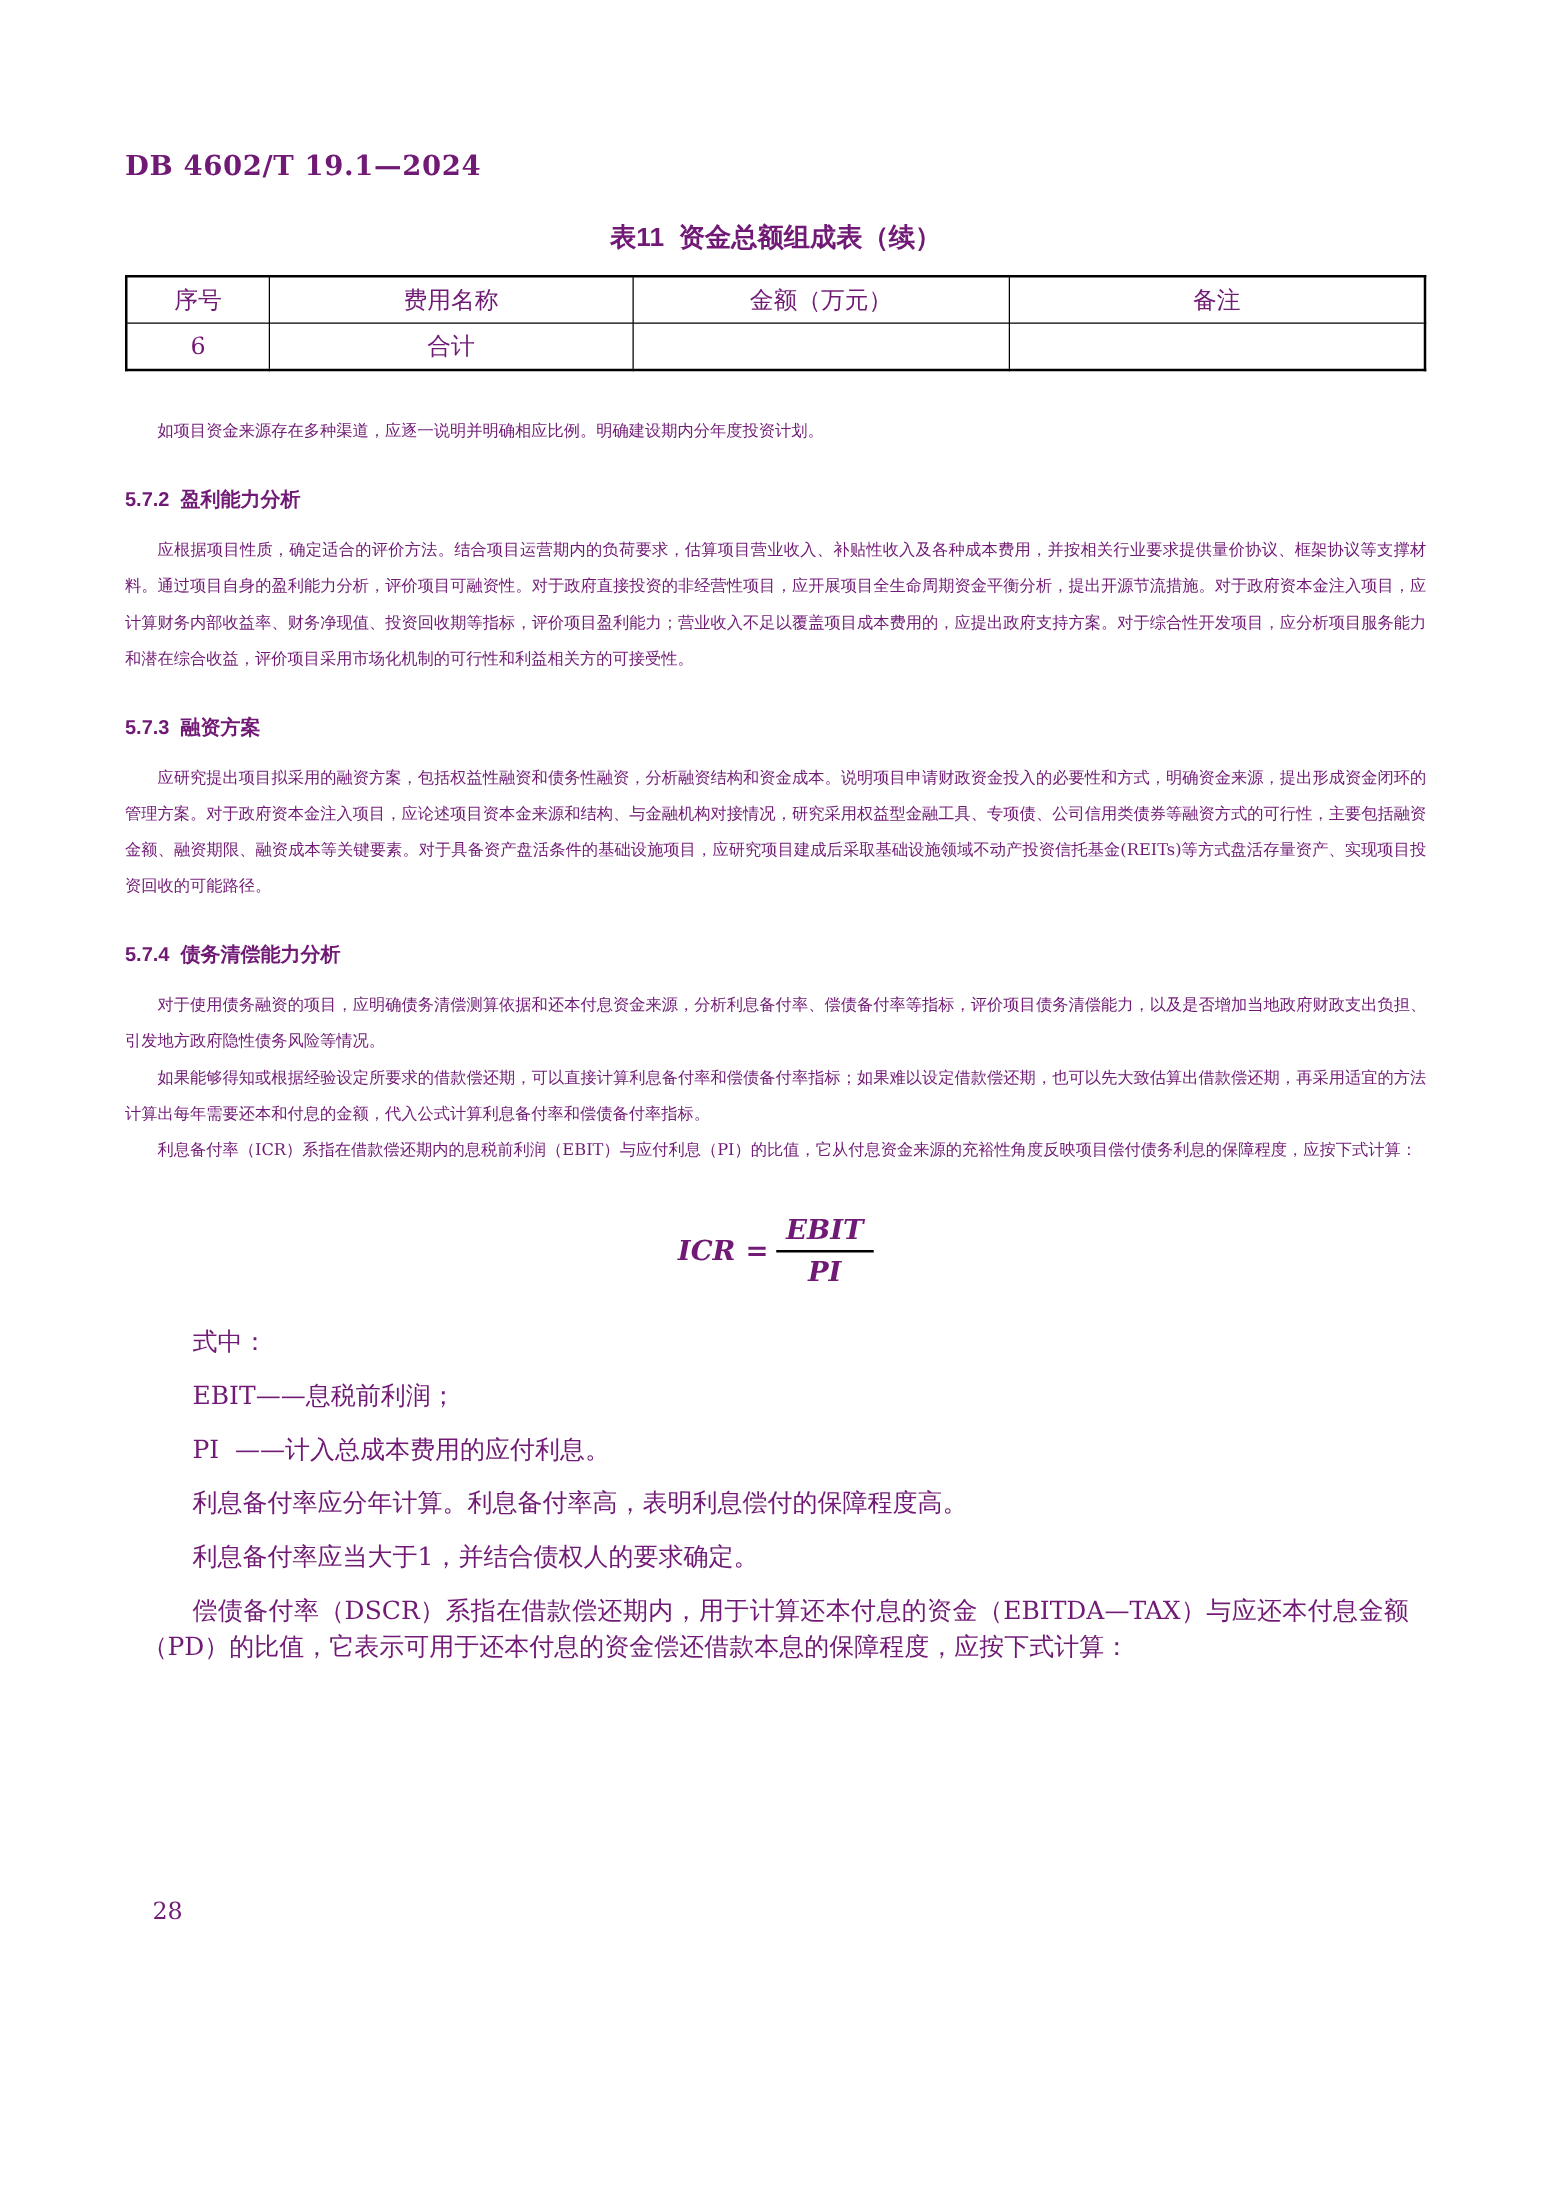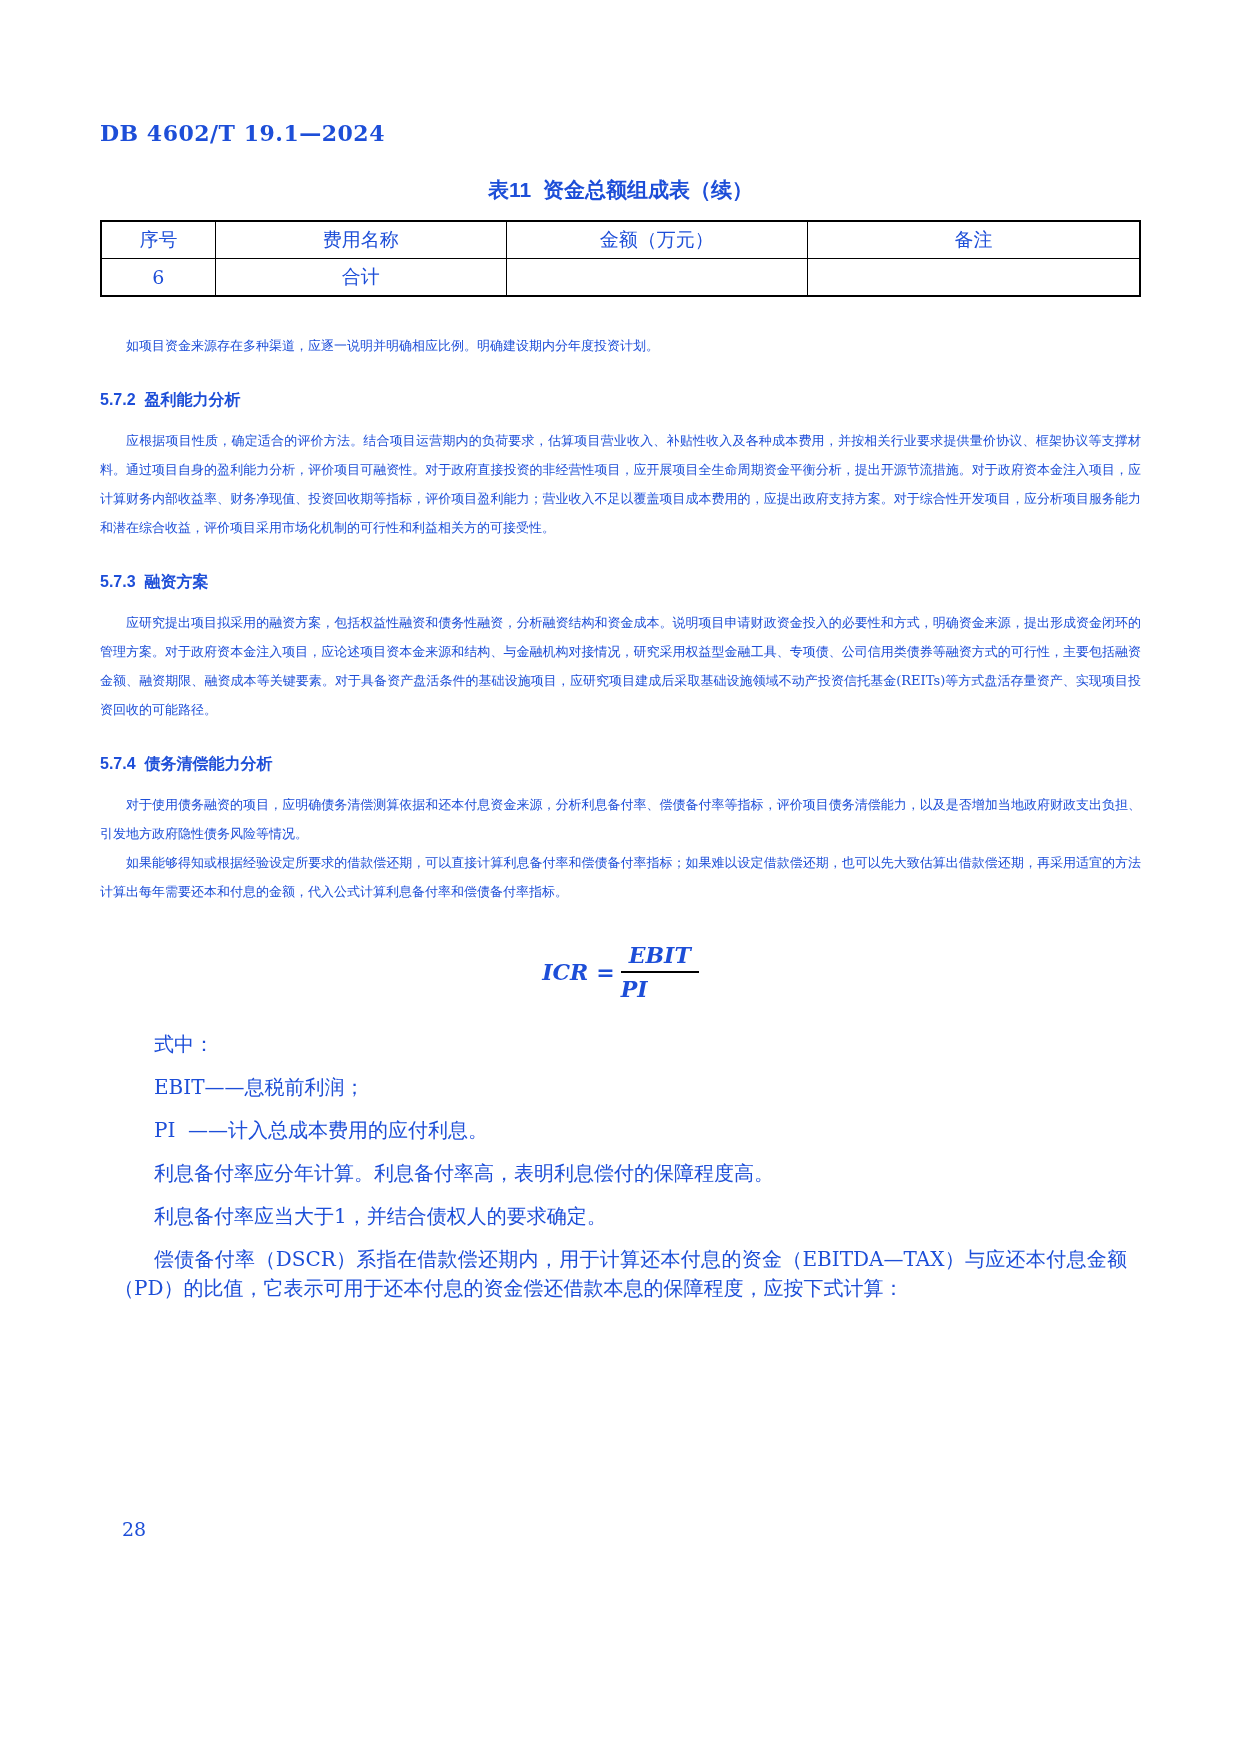--- a/index.html
+++ b/index.html
@@ -9,21 +9,21 @@
   }
   .page {
     position: relative;
     width: 1241px;
     height: 1754px;
     margin: 0 auto;
     background: #ffffff;
     box-sizing: border-box;
     padding: 120px 100px 0 100px;
     font-family: "DejaVu Serif", "Liberation Serif", serif;
-    color: #1d4ed8;
+    color: #701a75;
     overflow: hidden;
   }
   .doc-header {
     font-size: 22px;
     font-weight: 600;
     letter-spacing: 0.5px;
   }
   .table-title {
     margin-top: 30px;
     text-align: center;
@@ -71,20 +71,21 @@
     align-items: center;
     font-style: italic;
     font-weight: 700;
     font-size: 22px;
     font-family: "DejaVu Serif", "Liberation Serif", serif;
   }
   .formula .eq { margin: 0 6px 0 8px; }
   .formula .frac {
     display: inline-flex;
     flex-direction: column;
+    align-items: center;
   }
   .formula .num {
     padding: 0 8px 3px 8px;
     border-bottom: 2px solid #000;
   }
   .formula .den { padding-top: 3px; }
   .note-line {
     margin: 14px;
     font-size: 20px;
     line-height: 29px;
@@ -137,20 +138,21 @@
 
   <h3 class="section-heading">5.7.2  盈利能力分析</h3>
   <p class="body-para">应根据项目性质，确定适合的评价方法。结合项目运营期内的负荷要求，估算项目营业收入、补贴性收入及各种成本费用，并按相关行业要求提供量价协议、框架协议等支撑材料。通过项目自身的盈利能力分析，评价项目可融资性。对于政府直接投资的非经营性项目，应开展项目全生命周期资金平衡分析，提出开源节流措施。对于政府资本金注入项目，应计算财务内部收益率、财务净现值、投资回收期等指标，评价项目盈利能力；营业收入不足以覆盖项目成本费用的，应提出政府支持方案。对于综合性开发项目，应分析项目服务能力和潜在综合收益，评价项目采用市场化机制的可行性和利益相关方的可接受性。</p>
 
   <h3 class="section-heading">5.7.3  融资方案</h3>
   <p class="body-para">应研究提出项目拟采用的融资方案，包括权益性融资和债务性融资，分析融资结构和资金成本。说明项目申请财政资金投入的必要性和方式，明确资金来源，提出形成资金闭环的管理方案。对于政府资本金注入项目，应论述项目资本金来源和结构、与金融机构对接情况，研究采用权益型金融工具、专项债、公司信用类债券等融资方式的可行性，主要包括融资金额、融资期限、融资成本等关键要素。对于具备资产盘活条件的基础设施项目，应研究项目建成后采取基础设施领域不动产投资信托基金(REITs)等方式盘活存量资产、实现项目投资回收的可能路径。</p>
 
   <h3 class="section-heading">5.7.4  债务清偿能力分析</h3>
   <p class="body-para">对于使用债务融资的项目，应明确债务清偿测算依据和还本付息资金来源，分析利息备付率、偿债备付率等指标，评价项目债务清偿能力，以及是否增加当地政府财政支出负担、引发地方政府隐性债务风险等情况。</p>
   <p class="body-para">如果能够得知或根据经验设定所要求的借款偿还期，可以直接计算利息备付率和偿债备付率指标；如果难以设定借款偿还期，也可以先大致估算出借款偿还期，再采用适宜的方法计算出每年需要还本和付息的金额，代入公式计算利息备付率和偿债备付率指标。</p>
+  <p class="body-para">利息备付率（ICR）系指在借款偿还期内的息税前利润（EBIT）与应付利息（PI）的比值，它从付息资金来源的充裕性角度反映项目偿付债务利息的保障程度，应按下式计算：</p>
 
   <div class="formula">
     <span class="lhs">ICR</span>
     <span class="eq">=</span>
     <span class="frac">
       <span class="num">EBIT</span>
       <span class="den">PI</span>
     </span>
   </div>
 

